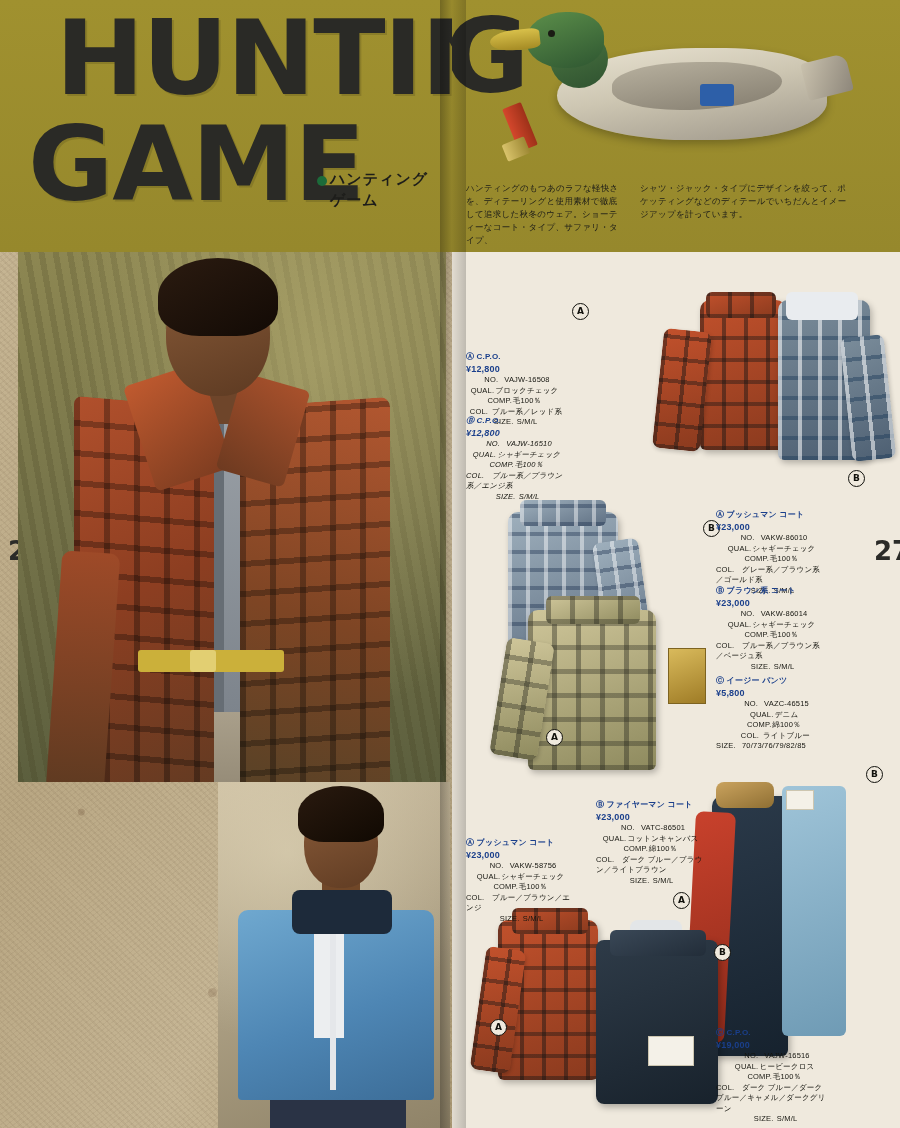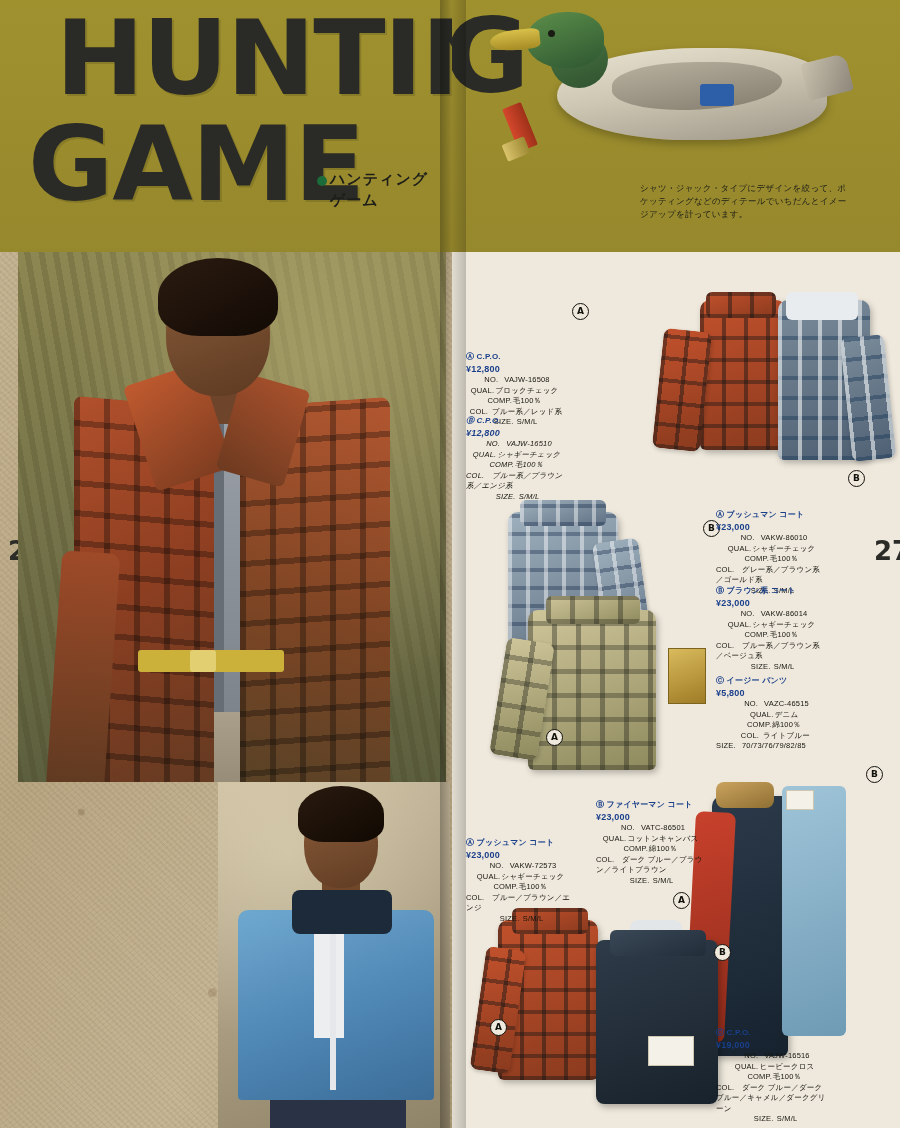--- a/index.html
+++ b/index.html
@@ -301,20 +301,21 @@
       <div class="duck-neck"></div>
       <div class="duck-head"></div>
       <div class="duck-bill"></div>
       <div class="duck-eye"></div>
       <div class="shell-b"></div>
       <div class="shell-t"></div>
     </div>
 
   </div>
 
+  <div class="intro-text">ハンティングのもつあのラフな軽快さを、ディテーリングと使用素材で徹底して追求した秋冬のウェア。ショーティーなコート・タイプ、サファリ・タイプ、</div>
   <div class="intro-text2">シャツ・ジャック・タイプにデザインを絞って、ポケッティングなどのディテールでいちだんとイメージアップを計っています。</div>
   <div class="page-num-right">27</div>
 
   <div class="g plaid-a shape-shirt" style="left:700px;top:300px;width:86px;height:150px;"></div>
   <div class="g sleeve plaid-a" style="left:658px;top:330px;width:48px;height:120px;transform:rotate(6deg);"></div>
   <div class="g collar plaid-a" style="left:706px;top:292px;width:70px;height:26px;"></div>
 
   <div class="g plaid-b shape-shirt" style="left:778px;top:300px;width:92px;height:160px;"></div>
   <div class="g sleeve plaid-b" style="left:846px;top:336px;width:44px;height:124px;transform:rotate(-6deg);"></div>
   <div class="g collar" style="left:786px;top:292px;width:72px;height:28px;background:#e9ecef;border-radius:6px;"></div>
@@ -399,21 +400,21 @@
 
   <div class="g" style="left:596px;top:940px;width:122px;height:164px;background:linear-gradient(160deg,#2e3b48,#18222c);border-radius:8px;box-shadow:2px 3px 7px rgba(0,0,0,.3);"></div>
   <div class="g" style="left:630px;top:920px;width:52px;height:34px;background:#e3e6e8;border-radius:8px;"></div>
   <div class="g" style="left:610px;top:930px;width:96px;height:26px;background:linear-gradient(160deg,#3a4857,#222d39);border-radius:6px;"></div>
   <div class="tagwhite" style="left:648px;top:1036px;width:44px;height:28px;"></div>
   <div class="badge" style="left:714px;top:944px;">B</div>
 
   <div class="spec" style="left:466px;top:838px;width:108px;">
     <div class="name">Ⓐ ブッシュマン コート</div>
     <div class="price">¥23,000</div>
-    <div class="row"><span class="k">NO.</span><span>VAKW-72573</span></div>
+    <div class="row"><span class="k">NO.</span><span>VAKW-58756</span></div>
     <div class="row"><span class="k">QUAL.</span><span>シャギーチェック</span></div>
     <div class="row"><span class="k">COMP.</span><span>毛100％</span></div>
     <div><span class="k">COL.</span><span>ブルー／ブラウン／エンジ</span></div>
     <div class="row"><span class="k">SIZE.</span><span>S/M/L</span></div>
   </div>
 
   <div class="spec" style="left:596px;top:800px;width:108px;">
     <div class="name">Ⓑ ファイヤーマン コート</div>
     <div class="price">¥23,000</div>
     <div class="row"><span class="k">NO.</span><span>VATC-86501</span></div>

